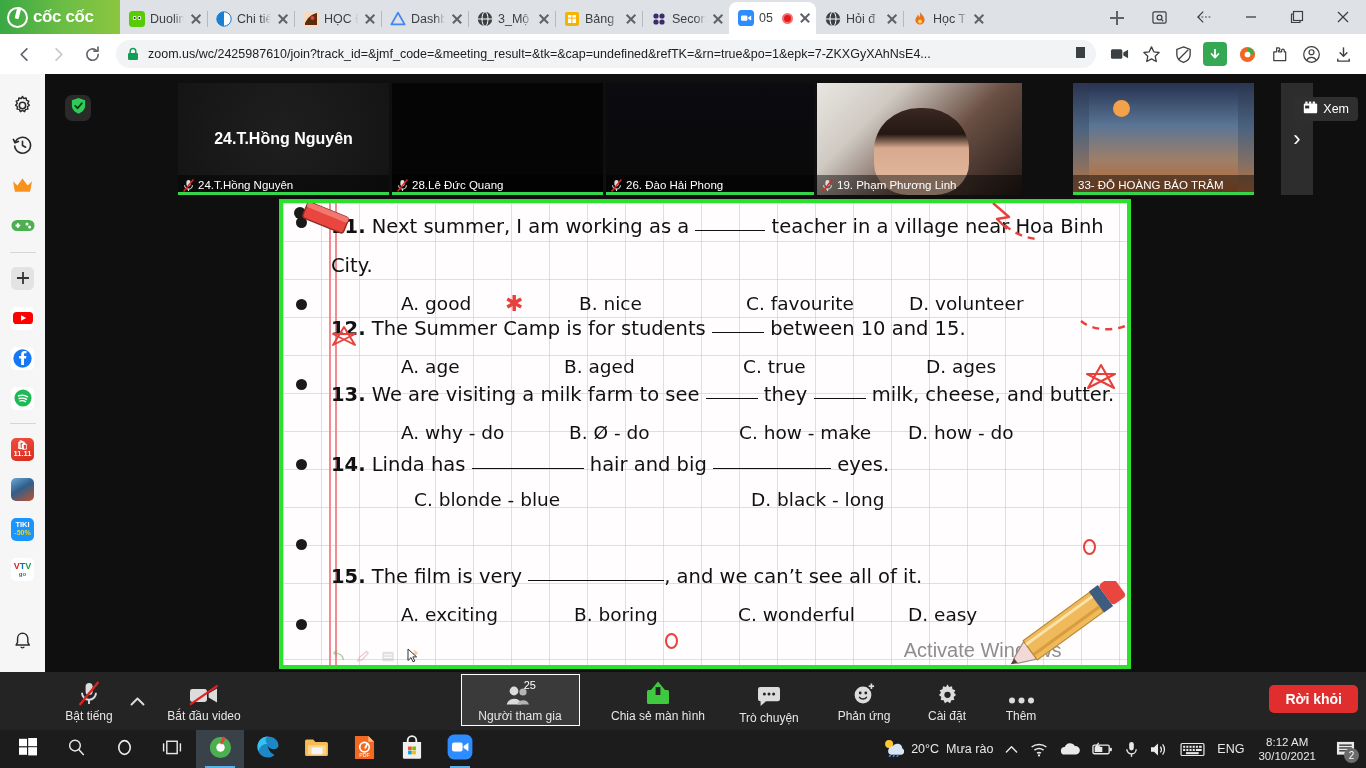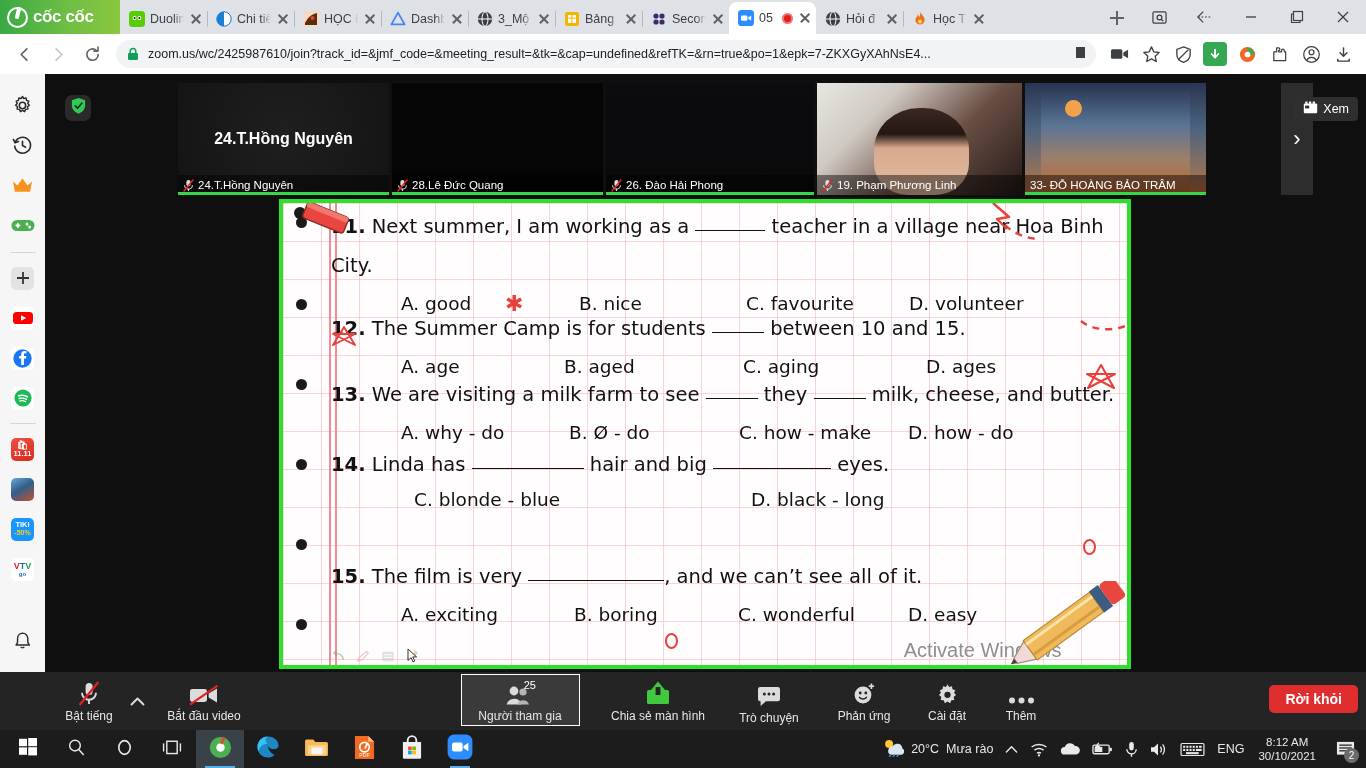--- a/index.html
+++ b/index.html
@@ -586,21 +586,21 @@
           <div class="namebar">
             <span class="micmute"><svg width="11" height="13" viewBox="0 0 11 13">
                 <rect x="3.4" y="1" width="4.2" height="6.4" rx="2.1" fill="#ddd"></rect>
                 <path d="M1.6 6.2 A3.9 3.9 0 0 0 9.4 6.2" fill="none" stroke="#ddd" stroke-width="1.1"></path>
                 <line x1="5.5" y1="9.8" x2="5.5" y2="12" stroke="#ddd" stroke-width="1.1"></line>
                 <line x1="0.6" y1="12.4" x2="10.4" y2="0.6" stroke="#e02222" stroke-width="1.5"></line>
               </svg></span>
             <span>19. Phạm Phương Linh</span>
           </div>
         </div>
-        <div class="tile" style="width: 184px; background: linear-gradient(rgb(42, 53, 80) 0%, rgb(75, 99, 128) 40%, rgb(138, 112, 96) 75%, rgb(193, 112, 60) 100%);">
+        <div class="tile" style="width: 184px; background: linear-gradient(rgb(42, 53, 80) 0%, rgb(75, 99, 128) 40%, rgb(138, 112, 96) 75%, rgb(193, 112, 60) 100%); margin-left: 48px;">
           <div style="position: absolute; left: 9%; top: 0px; width: 82%; height: 100%; background: linear-gradient(rgb(38, 50, 80) 0%, rgb(91, 117, 149) 38%, rgb(157, 127, 104) 68%, rgb(185, 101, 47) 100%);">
             <div style="position: absolute; left: 16%; top: 15%; width: 17px; height: 17px; border-radius: 50%; background: rgb(241, 162, 74);"></div>
           </div>
           <div class="namebar">
             <span>33- ĐỖ HOÀNG BẢO TRÂM</span>
           </div>
           <div class="greenbar"></div>
         </div>
       </div>
 
@@ -652,21 +652,21 @@
               <span style="position: absolute; left: 248px;">B. nice</span>
               <span style="position: absolute; left: 415px;">C. favourite</span>
               <span style="position: absolute; left: 578px;">D. volunteer</span>
             </div>
           </div>
           <div style="position: absolute; left: 0px; right: 0px; top: 112px;">
             <div class="qline"><span class="qnum">12.</span> <span>The Summer Camp is for students </span><span class="blank" style="width: 52px;"></span><span> between 10 and 15.</span></div>
             <div class="optrow" style="position: relative; margin-top: 17px; height: 22px;">
               <span style="position: absolute; left: 70px;">A. age</span>
               <span style="position: absolute; left: 233px;">B. aged</span>
-              <span style="position: absolute; left: 412px;">C. aging</span>
+              <span style="position: absolute; left: 412px;">C. true</span>
               <span style="position: absolute; left: 595px;">D. ages</span>
             </div>
           </div>
           <div style="position: absolute; left: 0px; right: 0px; top: 178px;">
             <div class="qline"><span class="qnum">13.</span> <span>We are visiting a milk farm to see </span><span class="blank" style="width: 52px;"></span><span> they </span><span class="blank" style="width: 52px;"></span><span> milk, cheese, and butter.</span></div>
             <div class="optrow" style="position: relative; margin-top: 17px; height: 22px;">
               <span style="position: absolute; left: 70px;">A. why - do</span>
               <span style="position: absolute; left: 238px;">B. Ø - do</span>
               <span style="position: absolute; left: 408px;">C. how - make</span>
               <span style="position: absolute; left: 577px;">D. how - do</span>

